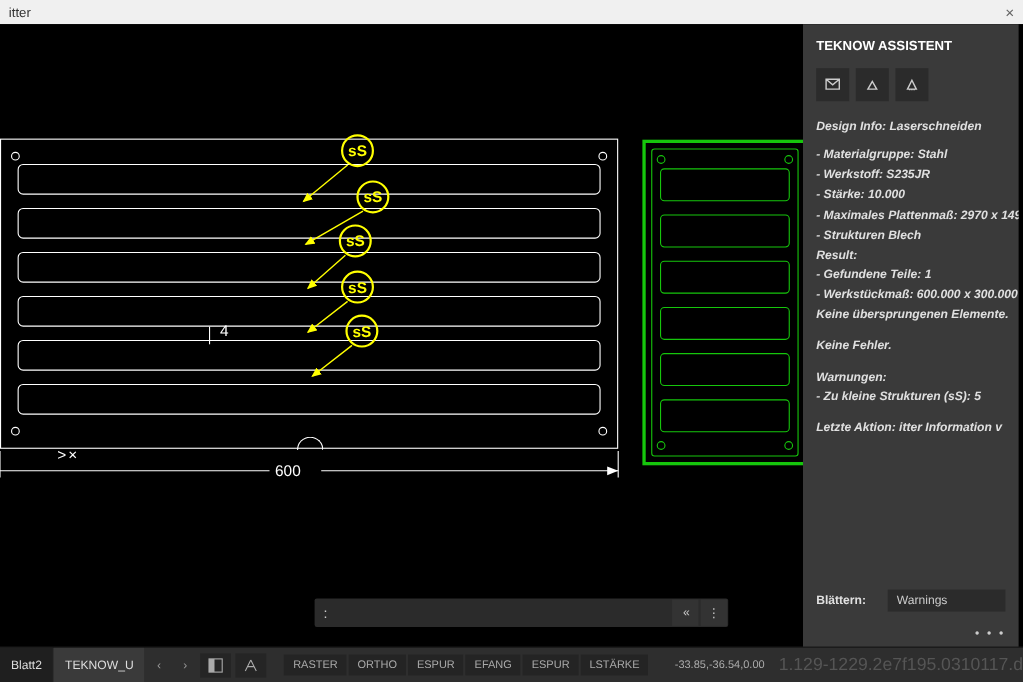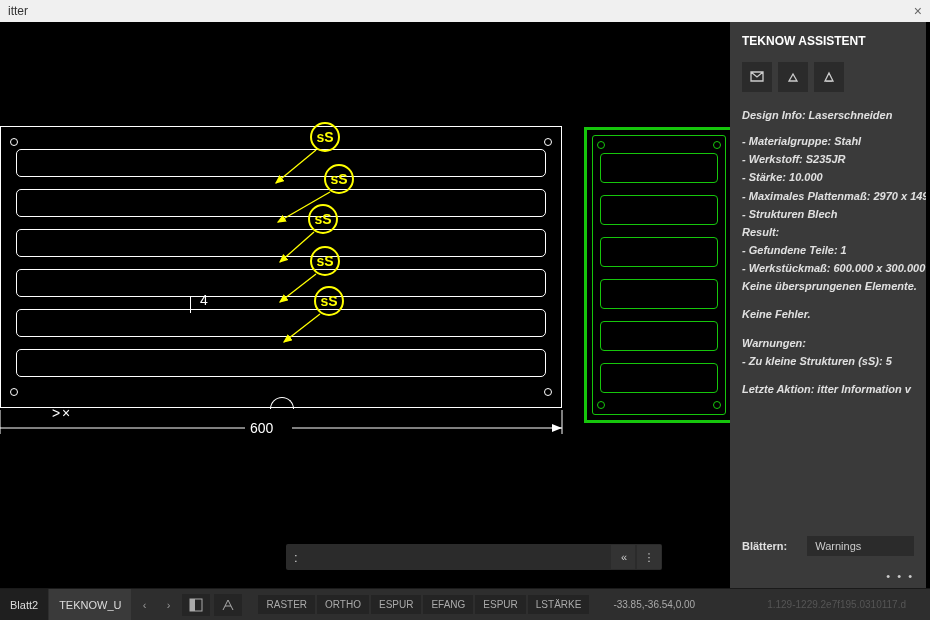--- a/index.html
+++ b/index.html
@@ -69,21 +69,21 @@
 
 
 .statusbar { position: absolute; left: 0; right: 0; bottom: 0; height: 32px; background: #2e2e2e; display: flex; align-items: center; font-size: 11px; color: #bbb; border-top: 1px solid #1a1a1a;}
 .tab { background: #1f1f1f; padding: 6px 10px; margin-right: 1px; color: #ddd; height: 100%; display: flex; align-items: center;}
 .tab.active { background: #3a3a3a; }
 .navbtn { width: 24px; text-align: center; color: #999; padding: 0 4px;}
 .divicon { width: 28px; height: 22px; background: #252525; margin: 0 2px; display:flex; align-items:center; justify-content:center; font-size:12px;}
 .toggles { display: flex; gap: 2px; margin-left: 14px; }
 .tg { background: #242424; padding: 4px 8px; font-size: 10px; color: #aaa;}
 .coords { margin-left: 24px; color: #aaa; font-size: 10px;}
-.build { position: absolute; right: 24px; color: #555; font-size: 10px;}
+.build { position: absolute; right: 0; color: #555; font-size: 16px;}
 
 svg.annot { position: absolute; left: 0; top: 0; pointer-events: none; }
 </style>
 </head>
 <body>
 
 <div class="titlebar">
   <span>itter</span>
   <span class="tclose">×</span>
 </div>

